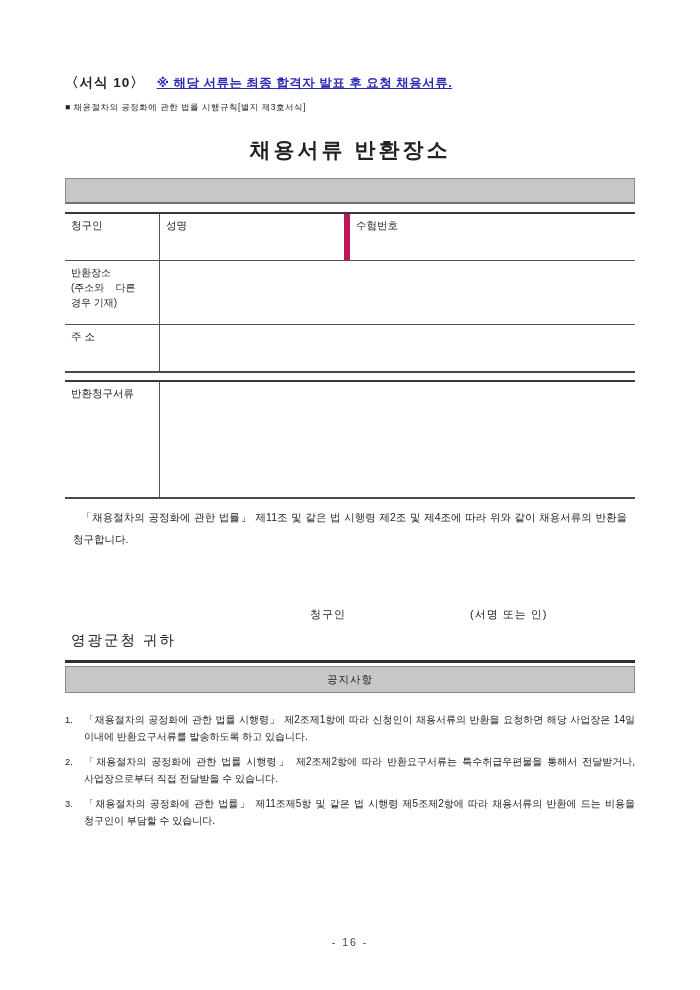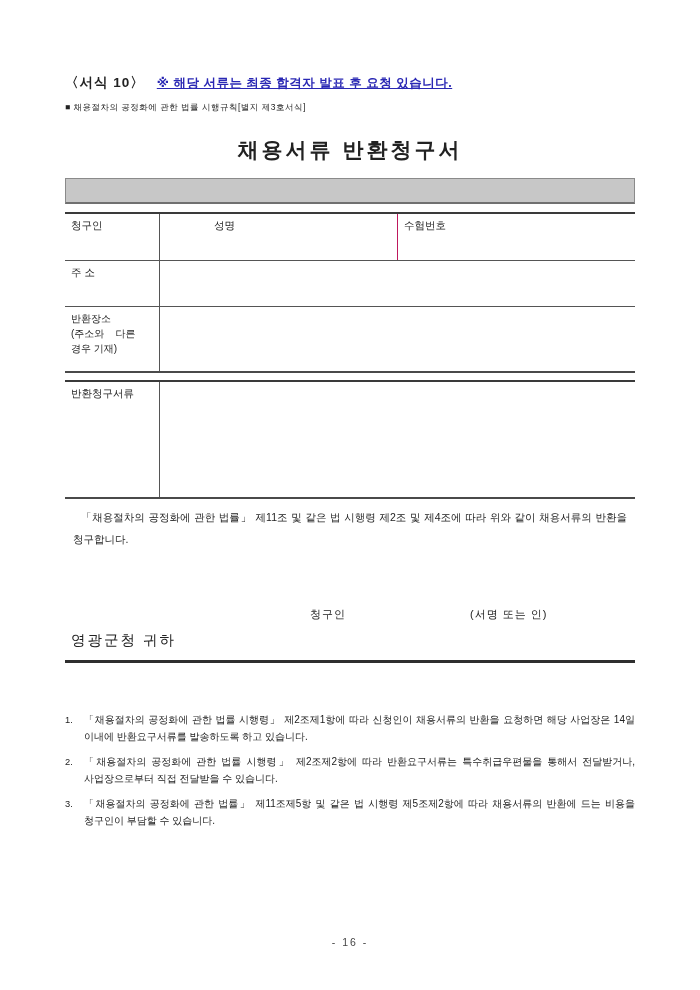--- a/index.html
+++ b/index.html
@@ -48,21 +48,21 @@
   .receipt-cell + .receipt-cell { border-left: 1px solid #8a8a8a; }
 
   
   .tbl { border-top: 2px solid #3a3a3a; border-bottom: 2px solid #4a4a4a; }
   .tbl1 { top: 212px; }
   .tbl2 { top: 380px; }
   .trow { display: flex; border-bottom: 1px solid #555; }
   .trow:last-child { border-bottom: none; }
   .tcell { padding: 5px 6px; font-size: 10.5px; }
   .lbl-cell { width: 95px; border-right: 1px solid #555; }
-  .mid-cell { width: 190px; border-right: 1px solid #be185d; margin-left: 48px; }
+  .mid-cell { width: 190px; border-right: 6px solid #be185d; }
   .end-cell { flex: 1; }
   .fill { flex: 1; }
   .r1 { height: 47px; }
   .r2 { height: 46px; }
   .r3 { height: 64px; }
   .r4 { height: 115px; }
   .multiline { white-space: pre-wrap; font-size: 10px; line-height: 15px; padding-top: 4px; }
 
   
   .declaration {
@@ -99,63 +99,66 @@
   .paper-spec { top: 854px; text-align: right; font-size: 8px; color: #333; letter-spacing: 0.3px; }
   .page-num { top: 936px; text-align: center; font-size: 10.5px; letter-spacing: 2px; color: #444; }
 </style>
 </head>
 <body>
 
 <div class="page">
 
   <div class="abs content form-head">
     <span class="form-number">〈서식 10〉</span>
-    <span class="head-notice">※ 해당 서류는 최종 합격자 발표 후 요청 있습니다.</span>
+    <span class="head-notice">※ 해당 서류는 최종 합격자 발표 후 요청 채용서류.</span>
   </div>
   <div class="abs content legal-ref">■ 채용절차의 공정화에 관한 법률 시행규칙[별지 제3호서식]</div>
 
-  <div class="abs content doc-title">채용서류 반환청구서</div>
+  <div class="abs content doc-title">채용서류 반환장소</div>
 
   <div class="abs content receipt-bar">
   </div>
 
   <div class="abs content tbl tbl1">
     <div class="trow r1">
       <div class="tcell lbl-cell">청구인</div>
       <div class="tcell mid-cell">성명</div>
       <div class="tcell end-cell">수험번호</div>
     </div>
-    <div class="trow r2">
-      <div class="tcell lbl-cell">주 소</div>
-      <div class="tcell fill"></div>
-    </div>
     <div class="trow r3">
       <div class="tcell lbl-cell multiline">반환장소
 (주소와    다른
 경우 기재)</div>
+      <div class="tcell fill"></div>
+    </div>
+    <div class="trow r2">
+      <div class="tcell lbl-cell">주 소</div>
       <div class="tcell fill"></div>
     </div>
   </div>
 
   <div class="abs content tbl tbl2">
     <div class="trow r4">
       <div class="tcell lbl-cell">반환청구서류</div>
       <div class="tcell fill"></div>
     </div>
   </div>
 
   <div class="abs content declaration">「채용절차의 공정화에 관한 법률」 제11조 및 같은 법 시행령 제2조 및 제4조에 따라 위와 같이 채용서류의 반환을 청구합니다.</div>
 
   <div class="abs content sig-row">
     <span class="sig-claimant">청구인</span>
     <span class="sig-sign">(서명 또는 인)</span>
   </div>
   <div class="abs content recipient">영광군청 귀하</div>
 
   <div class="abs content notice-rule"></div>
+  <div class="abs content notice-bar">
+    <span>공지사항</span>
+  </div>
 
   <div class="abs content notice-list">
     <div class="notice-item">
       <span class="notice-num">1.</span>
       <span class="notice-text">「채용절차의 공정화에 관한 법률 시행령」 제2조제1항에 따라 신청인이 채용서류의 반환을 요청하면 해당 사업장은 14일 이내에 반환요구서류를 발송하도록 하고 있습니다.</span>
     </div>
     <div class="notice-item">
       <span class="notice-num">2.</span>
       <span class="notice-text">「채용절차의 공정화에 관한 법률 시행령」 제2조제2항에 따라 반환요구서류는 특수취급우편물을 통해서 전달받거나, 사업장으로부터 직접 전달받을 수 있습니다.</span>
     </div>

